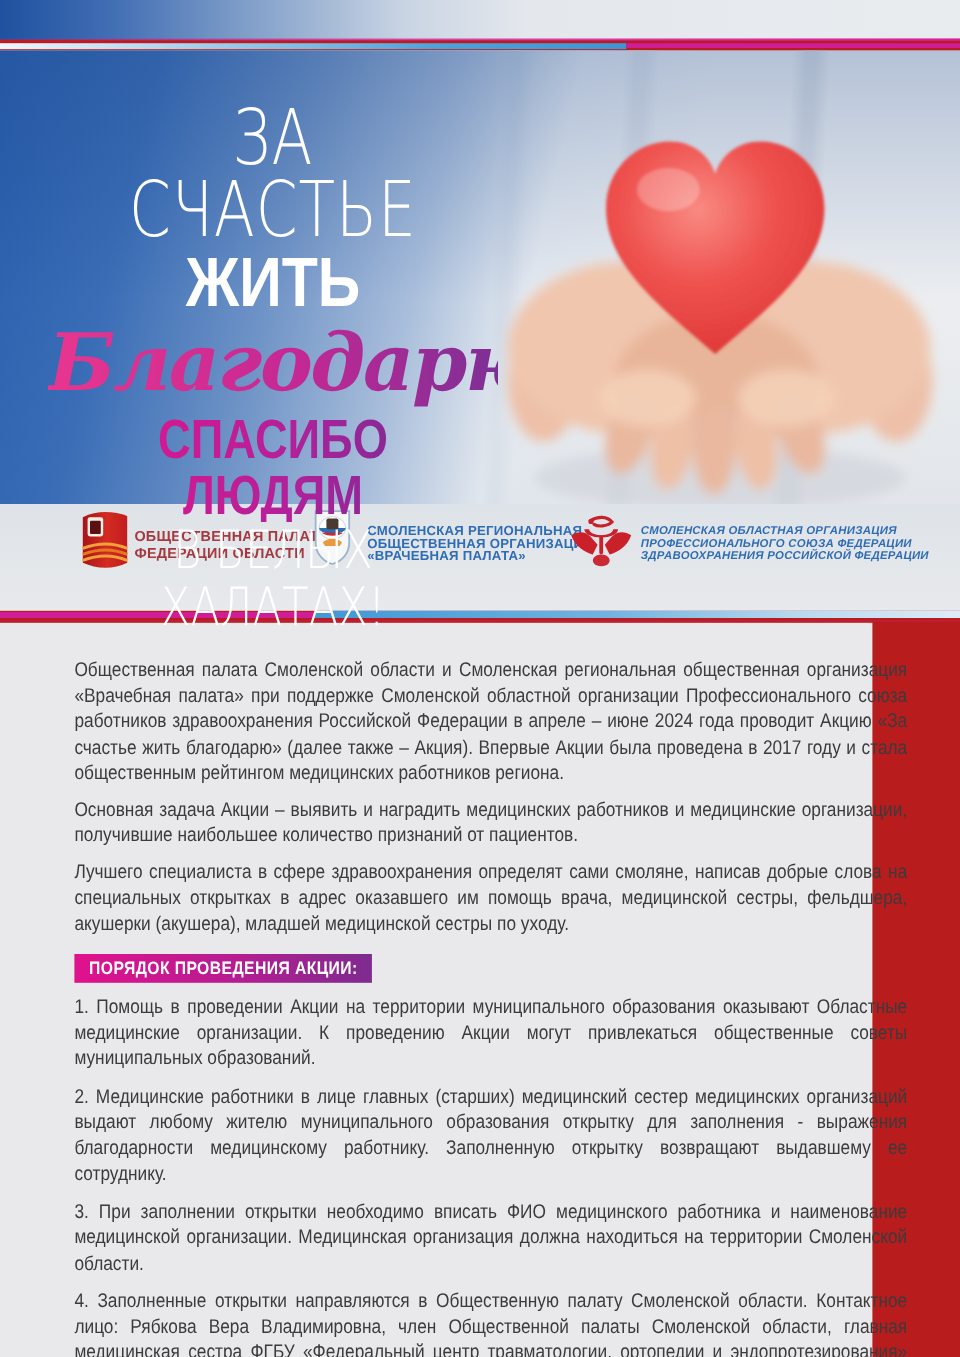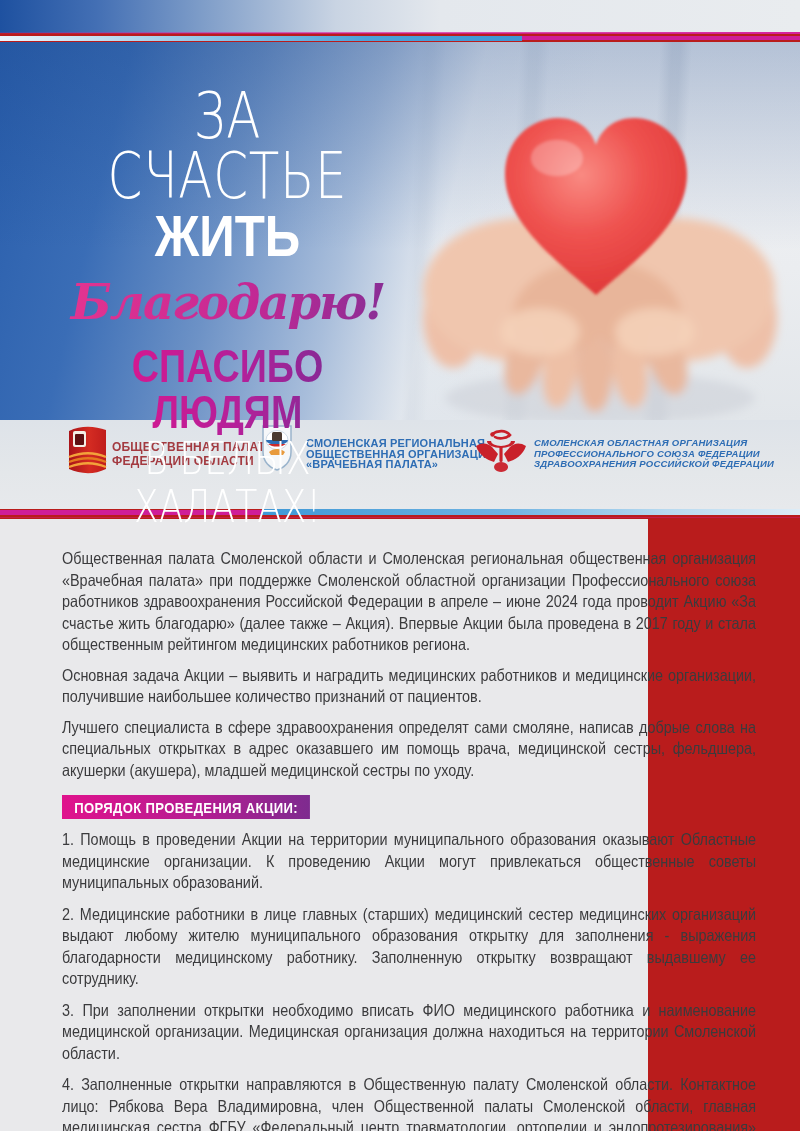--- a/index.html
+++ b/index.html
@@ -42,21 +42,21 @@
   }
   .hero-photo{position:absolute;left:405px;top:38px;z-index:2;}
   .hero-titles{
     position:absolute;left:40px;top:44px;width:375px;z-index:3;text-align:center;color:#fff;
   }
   .t-line{display:block;}
   .t1{font-family:"DejaVu Sans",sans-serif;font-weight:200;font-size:64px;line-height:60px;letter-spacing:1px;transform:scaleX(.78);}
   .t2{font-weight:bold;font-size:58px;line-height:56px;transform:scaleX(.85);margin-top:2px;}
   .t3{
     font-family:"DejaVu Serif",serif;font-style:italic;font-weight:bold;
-    font-size:48px;line-height:76px;letter-spacing:-2px;
+    font-size:66px;line-height:76px;letter-spacing:-2px;
     background:linear-gradient(90deg,#e8368f 0%,#c52894 55%,#7d2f96 100%);
     -webkit-background-clip:text;background-clip:text;color:transparent;-webkit-text-fill-color:transparent;
   }
   .t4{
     font-weight:bold;font-size:46px;line-height:46px;transform:scaleX(.82);margin-top:3px;
     background:linear-gradient(90deg,#e5148c 0%,#b2219a 55%,#6b2e92 100%);
     -webkit-background-clip:text;background-clip:text;color:transparent;-webkit-text-fill-color:transparent;
   }
   .t5{font-family:"DejaVu Sans",sans-serif;font-weight:200;font-size:44px;line-height:48px;transform:scaleX(.82);}
   
@@ -73,21 +73,21 @@
   .bottom-divider{position:absolute;left:0;top:509px;width:800px;height:10px;}
   .bottom-divider .magenta-bar{position:absolute;left:0;top:1px;width:262px;height:4.5px;background:#cf1d98;}
   .bottom-divider .blue-bar{
     position:absolute;left:262px;top:0;width:538px;height:6px;
     background:linear-gradient(90deg,#3f98d6 0%,#6fb3e2 45%,#b7d9ef 75%,#ddecf7 100%);
   }
   .bottom-divider .thin-line{
     position:absolute;left:0;top:7.5px;width:800px;height:1.5px;background:rgba(214,33,156,.35);
   }
   
-  .body-section{position:absolute;left:0;top:519px;width:648px;height:612px;background:#e9e9eb;}
+  .body-section{position:absolute;left:0;top:519px;width:707px;height:612px;background:#e9e9eb;padding-left:20px;}
   .text-col{
     position:absolute;left:62px;top:29px;width:795px;
     transform:scaleX(.873);transform-origin:0 0;
     color:#3b3b3d;font-size:16.5px;line-height:21.5px;text-align:justify;
   }
   .text-col p{margin:0 0 9px 0;}
   .section-heading{
     display:inline-block;margin:5px 0 10px 0;padding:4px 14px 3px 14px;
     background:linear-gradient(90deg,#e0128c 0%,#b51d92 55%,#7e2b8f 100%);
     color:#fff;font-weight:bold;font-size:15px;line-height:17px;letter-spacing:.4px;text-align:left;

